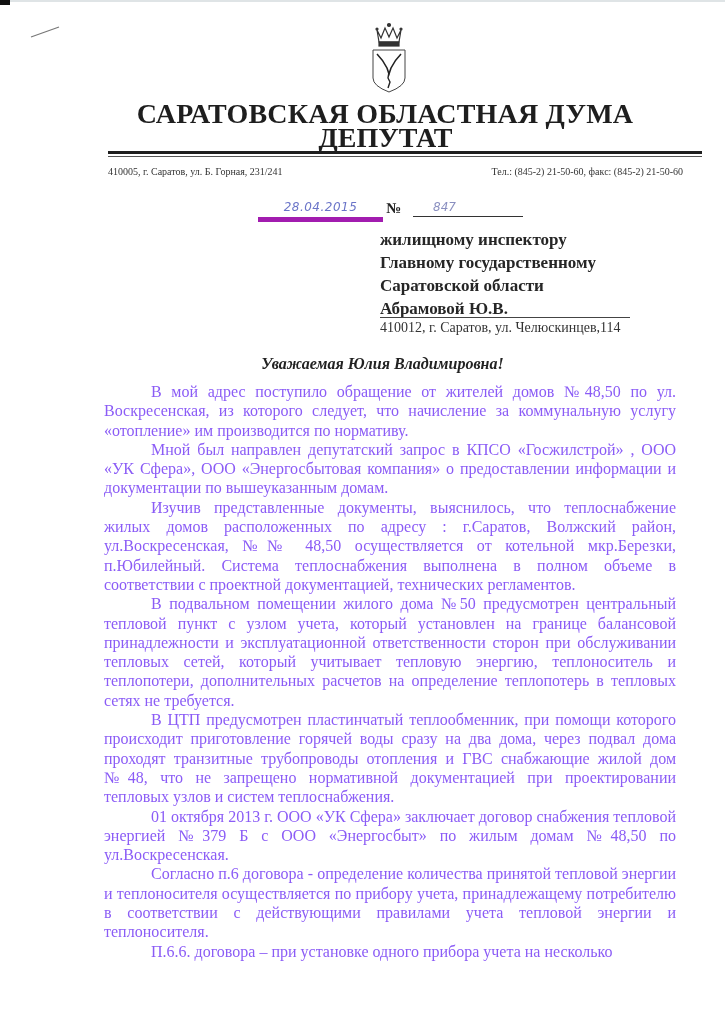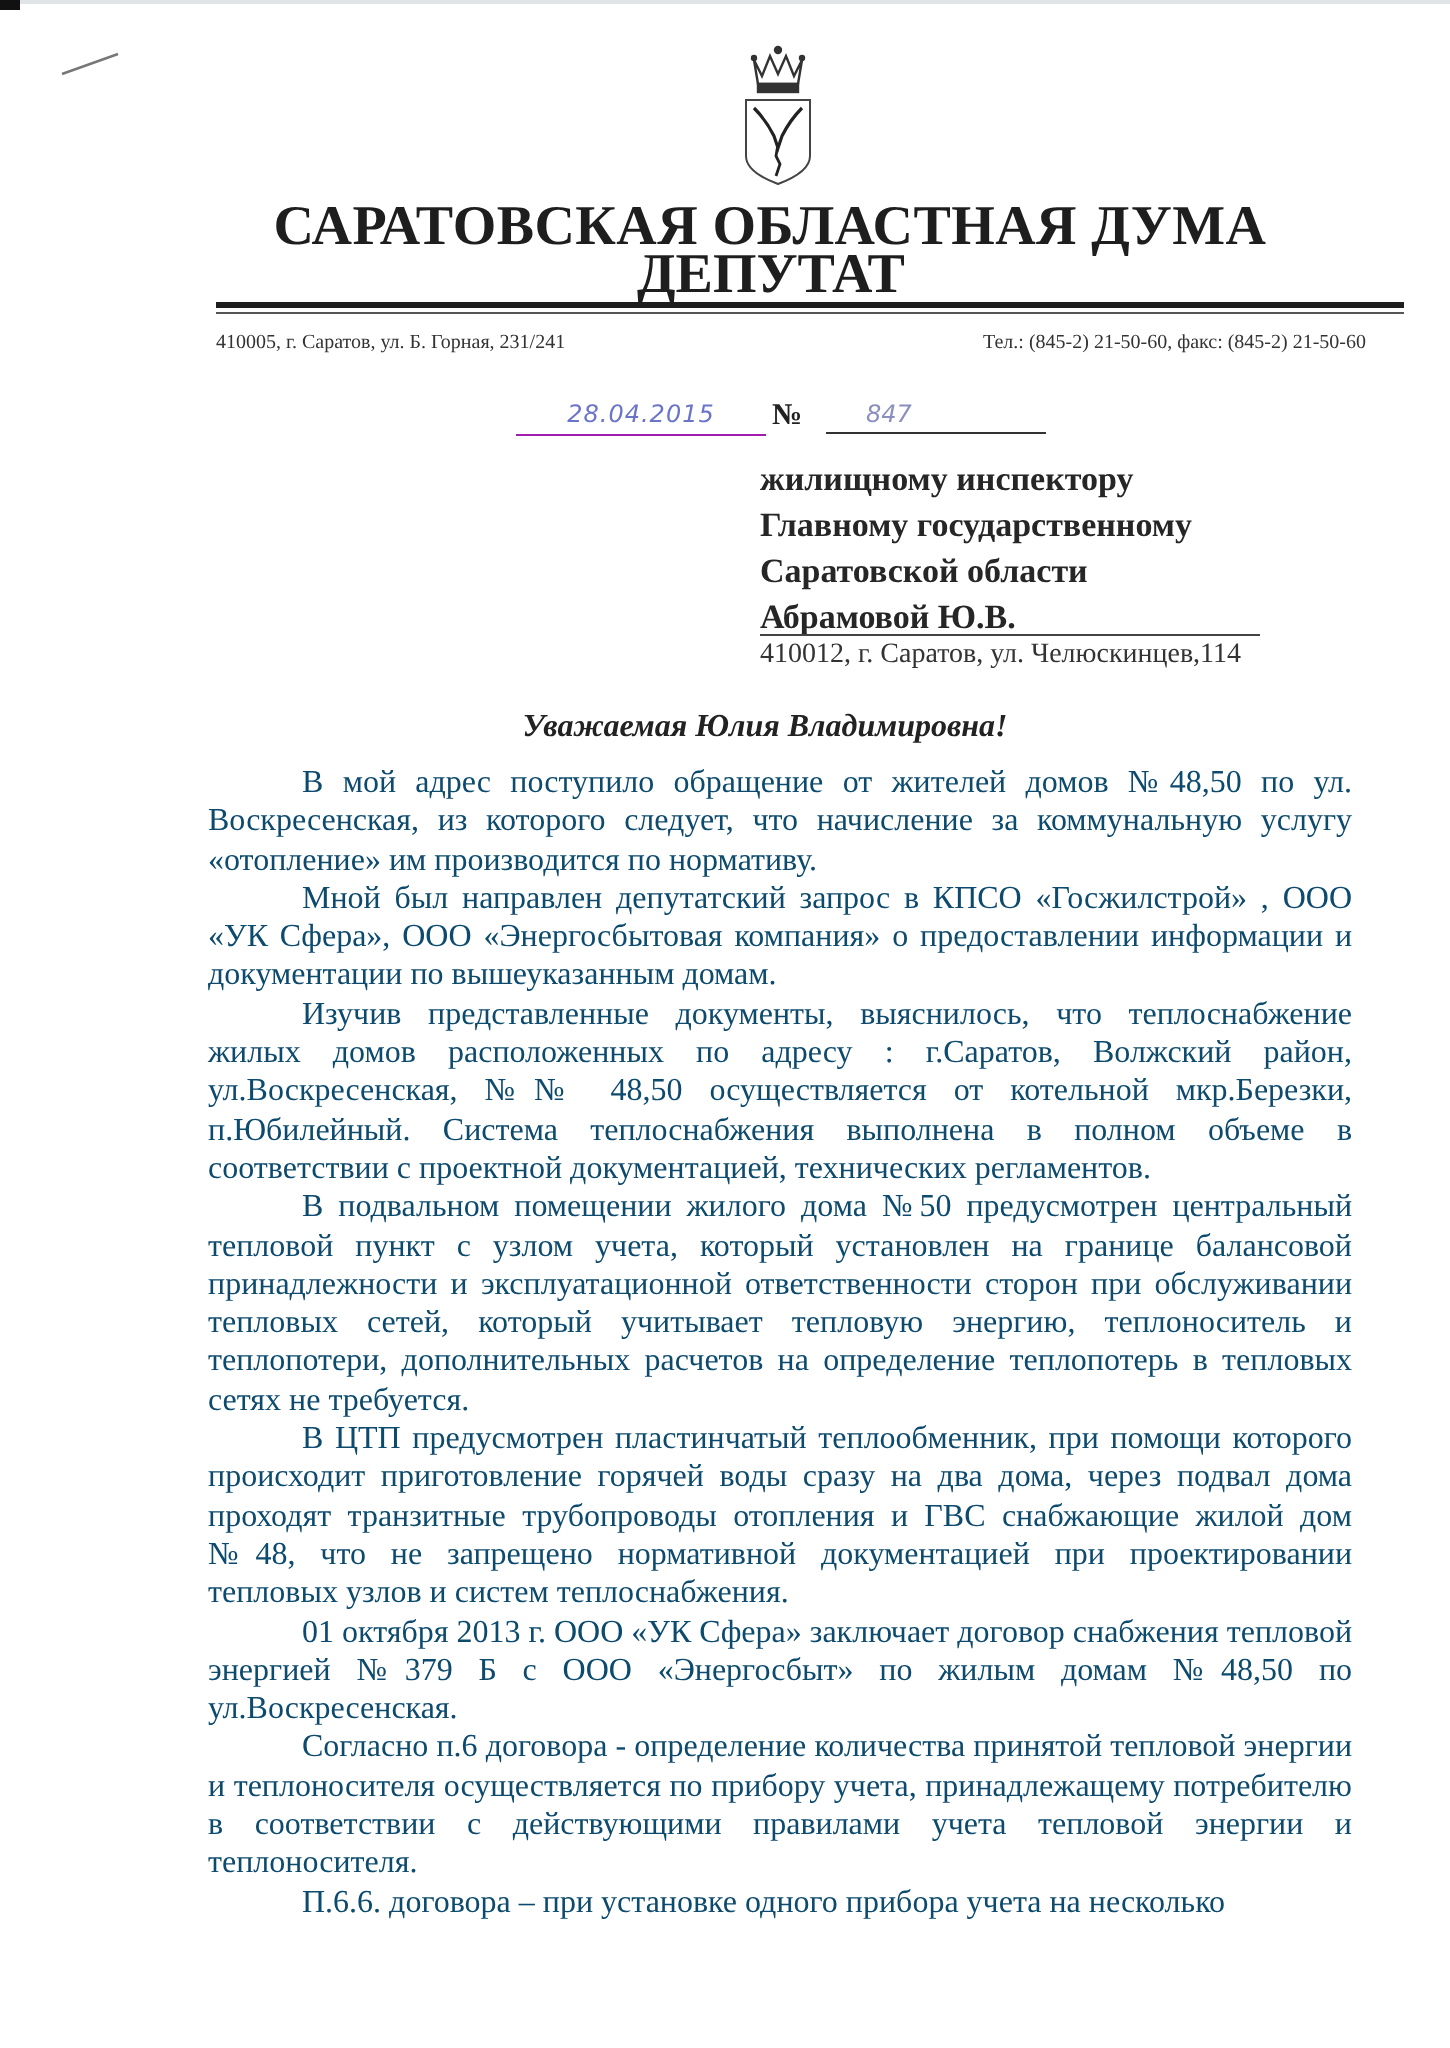--- a/index.html
+++ b/index.html
@@ -91,21 +91,21 @@
     .ref-line {
       position: absolute;
       top: 200px;
       left: 258px;
       height: 20px;
     }
     .ref-date {
       position: absolute;
       left: 0; top: 0;
       width: 125px;
-      border-bottom: 1px solid #a21caf;
+      border-bottom: 5px solid #a21caf;
       height: 17px;
       text-align: center;
       font-family: "DejaVu Sans", sans-serif;
       font-style: italic;
       font-size: 12px;
       color: #6a74c8;
       letter-spacing: 0.5px;
     }
     .ref-no-label {
       position: absolute;
@@ -160,21 +160,21 @@
       padding-left: 40px;
       box-sizing: border-box;
     }
     .body-text {
       position: absolute;
       left: 104px;
       width: 572px;
       top: 382px;
       font-size: 16px;
       line-height: 19.3px;
-      color: #0c4a6e;
+      color: #8b5cf6;
       text-align: justify;
     }
     .body-text p {
       margin: 0;
       text-indent: 47px;
     }
   </style>
 </head>
 <body>
 

